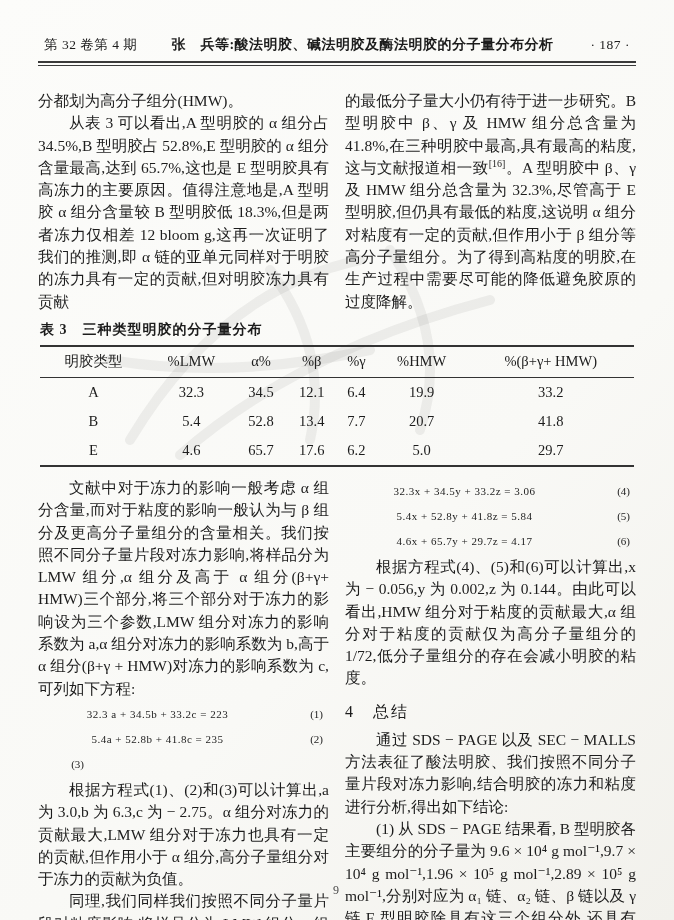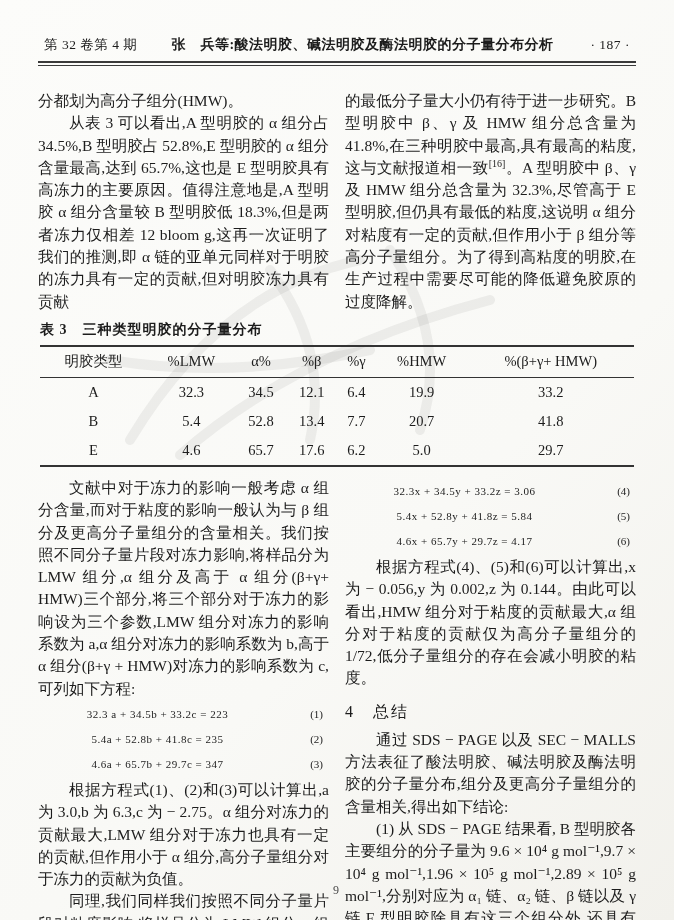--- a/index.html
+++ b/index.html
@@ -191,21 +191,20 @@
       <div class="eq-group">
         <div class="eq">
           <span class="formula">32.3 a + 34.5b + 33.2c = 223</span>
           <span class="eqno">(1)</span>
         </div>
         <div class="eq">
           <span class="formula">5.4a + 52.8b + 41.8c = 235</span>
           <span class="eqno">(2)</span>
         </div>
         <div class="eq">
-          <span class="formula">4.6a + 65.7b + 29.7c = 347</span>
           <span class="eqno">(3)</span>
         </div>
       </div>
       <p class="indent">根据方程式(1)、(2)和(3)可以计算出,a 为 3.0,b 为 6.3,c 为 − 2.75。α 组分对冻力的贡献最大,LMW 组分对于冻力也具有一定的贡献,但作用小于 α 组分,高分子量组分对于冻力的贡献为负值。</p>
       <p class="indent">同理,我们同样我们按照不同分子量片段对粘度影响,将样品分为 LMW 组分,α 组分及高于 α 组分(β + γ + HMW)三个部分,LMW 组分对粘度的影响系数为 x,α 组分对粘度的影响系数为 y,高于 α 组分(β + γ + HMW)对粘度的影响系数为 z,可列如下方程:</p>
     </div>
 
     <div class="col">
       <div class="eq-group">
         <div class="eq">
@@ -216,21 +215,21 @@
           <span class="formula">5.4x + 52.8y + 41.8z = 5.84</span>
           <span class="eqno">(5)</span>
         </div>
         <div class="eq">
           <span class="formula">4.6x + 65.7y + 29.7z = 4.17</span>
           <span class="eqno">(6)</span>
         </div>
       </div>
       <p class="indent">根据方程式(4)、(5)和(6)可以计算出,x 为 − 0.056,y 为 0.002,z 为 0.144。由此可以看出,HMW 组分对于粘度的贡献最大,α 组分对于粘度的贡献仅为高分子量组分的 1/72,低分子量组分的存在会减小明胶的粘度。</p>
       <div class="section-heading">4　总结</div>
-      <p class="indent">通过 SDS − PAGE 以及 SEC − MALLS 方法表征了酸法明胶、碱法明胶及酶法明胶的分子量分布,组分及更高分子量组分的含量相关,得出如下结论:</p>
+      <p class="indent">通过 SDS − PAGE 以及 SEC − MALLS 方法表征了酸法明胶、我们按照不同分子量片段对冻力影响,结合明胶的冻力和粘度进行分析,得出如下结论:</p>
       <p class="indent">(1) 从 SDS − PAGE 结果看, B 型明胶各主要组分的分子量为 9.6 × 10⁴ g mol⁻¹,9.7 × 10⁴ g mol⁻¹,1.96 × 10⁵ g mol⁻¹,2.89 × 10⁵ g mol⁻¹,分别对应为 α₁ 链、α₂ 链、β 链以及 γ 链,E 型明胶除具有这三个组分外,还具有 1.65 × 10⁵ g mol⁻¹,1.20 × 10⁵ g mol⁻¹,及 6.4 × 10⁴ g mol⁻¹ 分子量分布比较集中的组分。A 型明胶在 SDS − PAGE 中没有明显的电泳带,各组分分布比较分散。</p>
 
     </div>
   </div>
 
   <span class="stray-digit">9</span>
 
 </div>
 
 </body></html>

